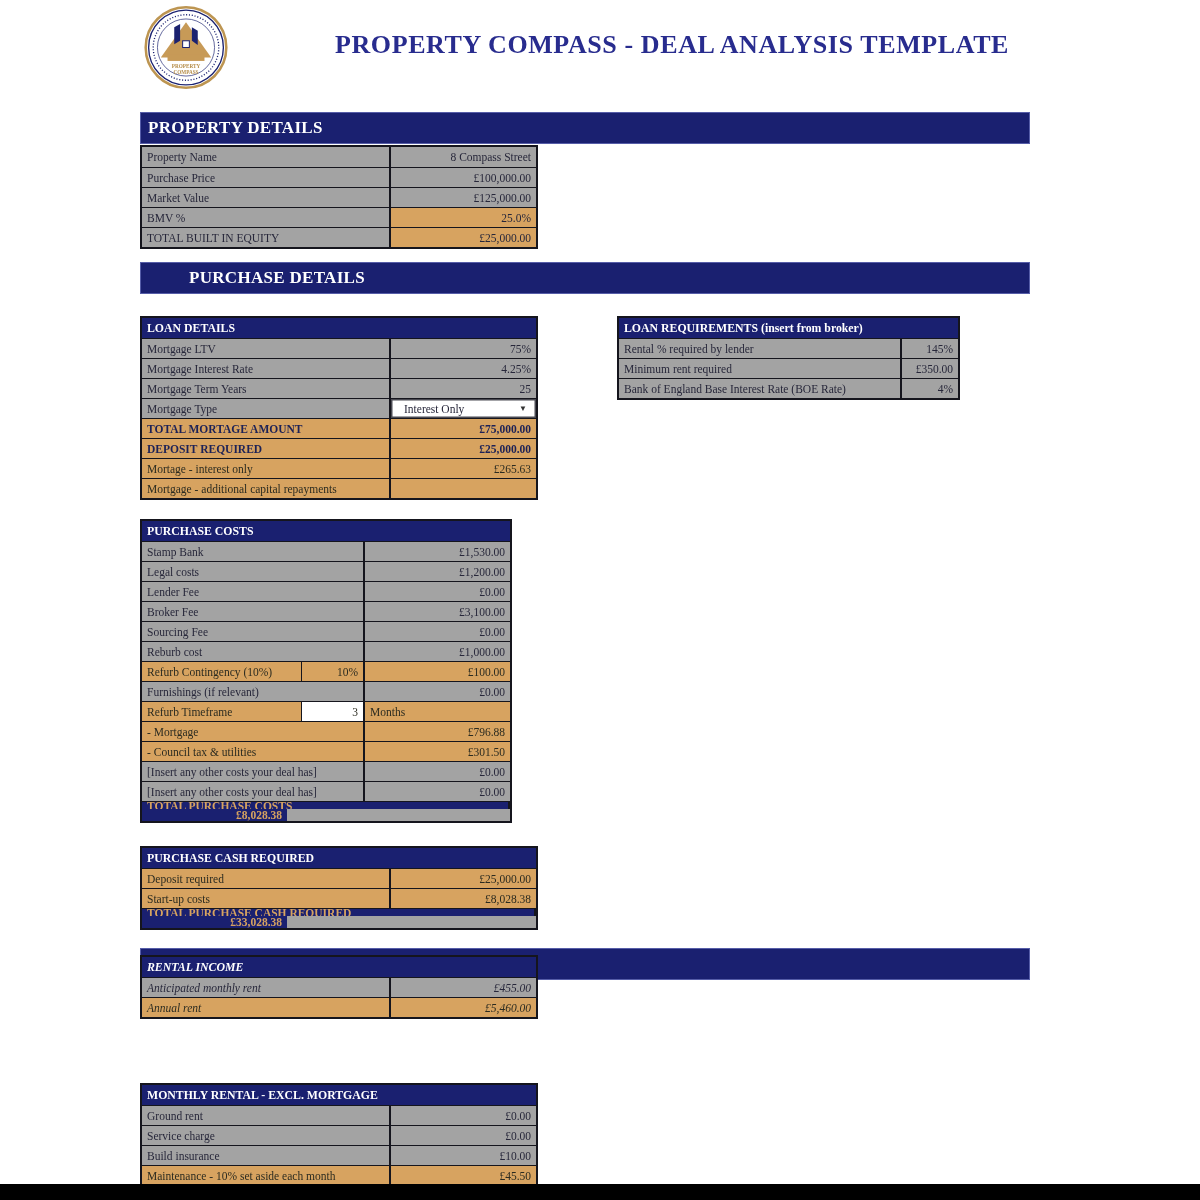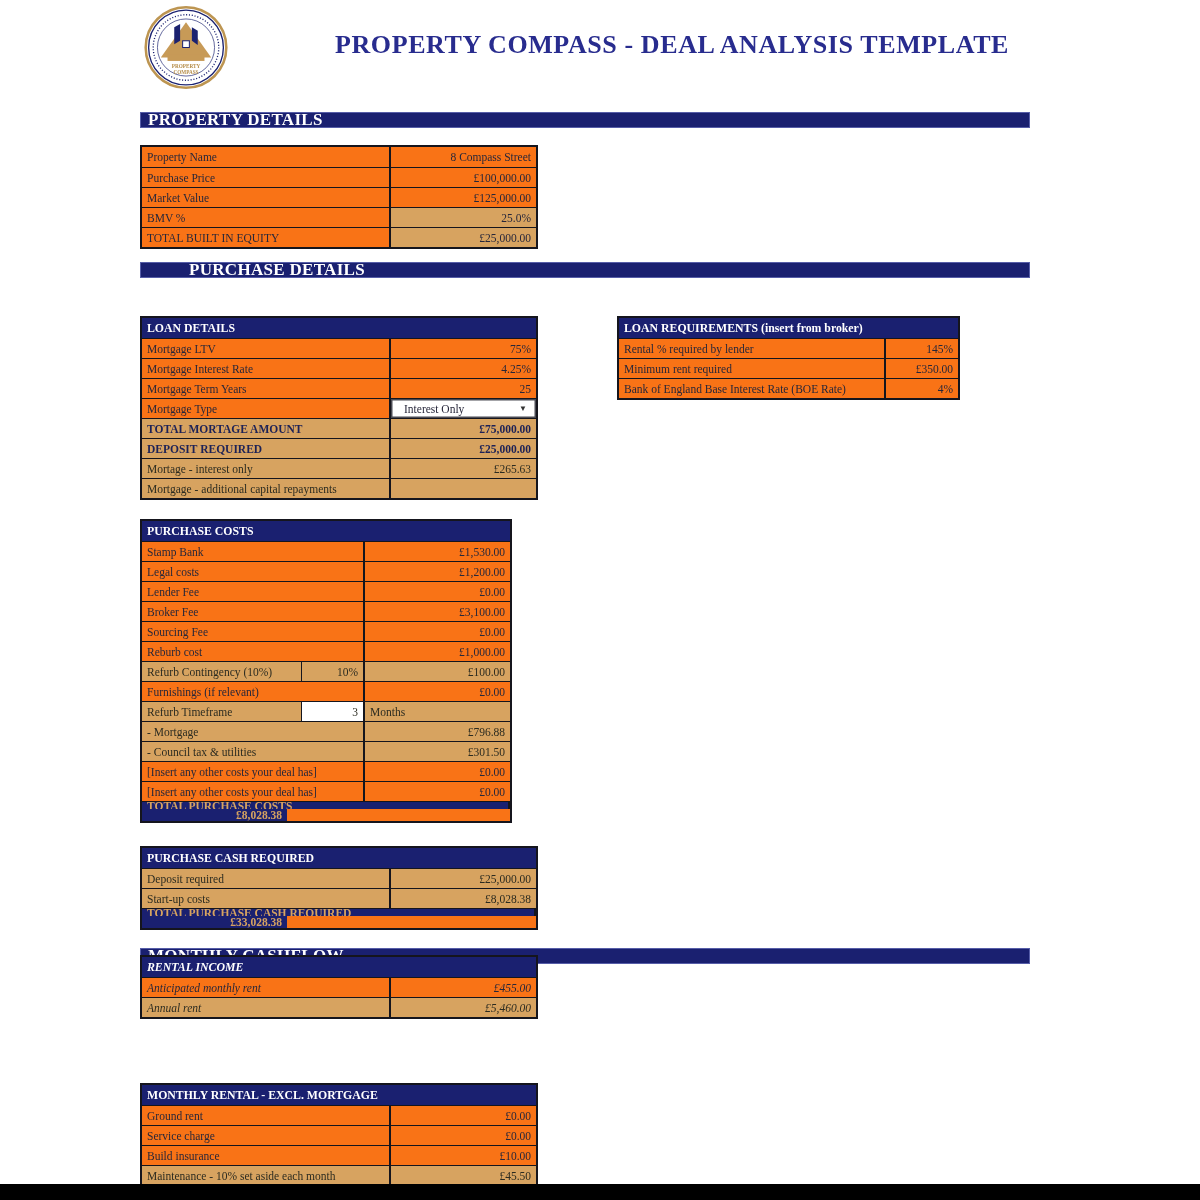--- a/index.html
+++ b/index.html
@@ -12,57 +12,57 @@
   
   #logo { position:absolute; left:144px; top:4px; }
   #page-title {
     position:absolute; left:335px; top:30px;
     font-size:26px; font-weight:bold; color:#282c8e; letter-spacing:0.6px;
     white-space:nowrap;
   }
 
   
   .section-bar {
-    position:absolute; left:140px; width:890px; height:16px;
+    position:absolute; left:140px; width:890px; height:32px;
     background:#1a2070; border:1px solid #565da8; box-sizing:border-box;
     color:#ffffff; display:flex; align-items:center; padding-left:7px;
     font-weight:bold; font-size:17px; letter-spacing:0.3px;
   }
   #bar-property { top:112px; }
   #bar-purchase { top:262px;padding-left:48px; }
   #bar-cashflow { top:948px; }
 
   
   .tbl {
     position:absolute; background:#fff;
     border:2px solid #15151d; box-sizing:border-box;
     font-size:11.5px; color:#27273a;
   }
   .tbl .hdr {
     height:20px; background:#1a2070; color:#ffffff;
     font-weight:bold; font-size:11.8px;
     display:flex; align-items:center; padding:0 5px; box-sizing:border-box;
     white-space:nowrap;
   }
-  .row { display:flex; height:20px; box-sizing:border-box; border-top:1px solid #15151d; background:#f97316; }
+  .row { display:flex; height:20px; box-sizing:border-box; border-top:1px solid #15151d; background:#a3a3a3; }
   .tbl > .row:first-child { border-top:none; }
   .cell {
     display:flex; align-items:center; box-sizing:border-box;
     padding:0 5px; overflow:hidden; white-space:nowrap;
   }
   .cell.label { flex:1; }
   .cell.mid   { width:63px;  justify-content:flex-end; }
   .cell.value { width:145px; justify-content:flex-end; }
   .thick-right { border-right:2px solid #15151d; }
   .thin-right  { border-right:1px solid #15151d; }
 
   #tbl-property     { left:140px; top:145px;  width:398px; }
   #tbl-loandetails  { left:140px; top:316px;  width:398px; }
   #tbl-loanreq      { left:617px; top:316px;  width:343px; }
-  #tbl-loanreq .cell.value { width:72px; }
+  #tbl-loanreq .cell.value { width:56px; }
   #tbl-costs        { left:140px; top:519px;  width:372px; }
   #tbl-cash         { left:140px; top:846px;  width:398px; }
   #tbl-rental       { left:140px; top:955px; width:398px;font-style:italic; }
   #tbl-monthly      { left:140px; top:1083px; width:398px; }
 
   
   .row.vgold .cell.value,
   .row.gold .cell,
   .row.goldbold .cell,
   .row.splitgold .cell,

